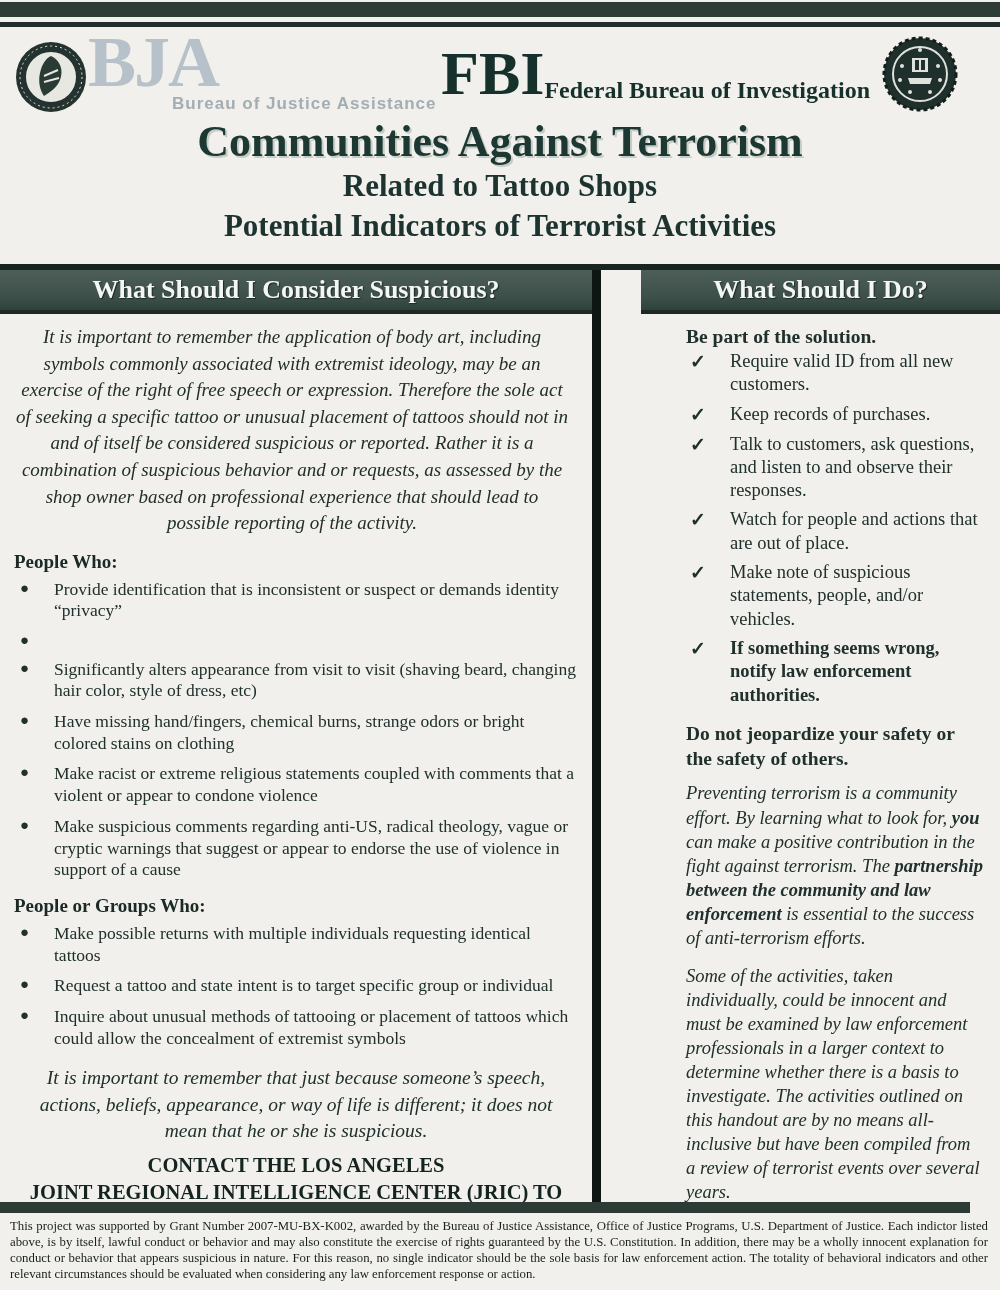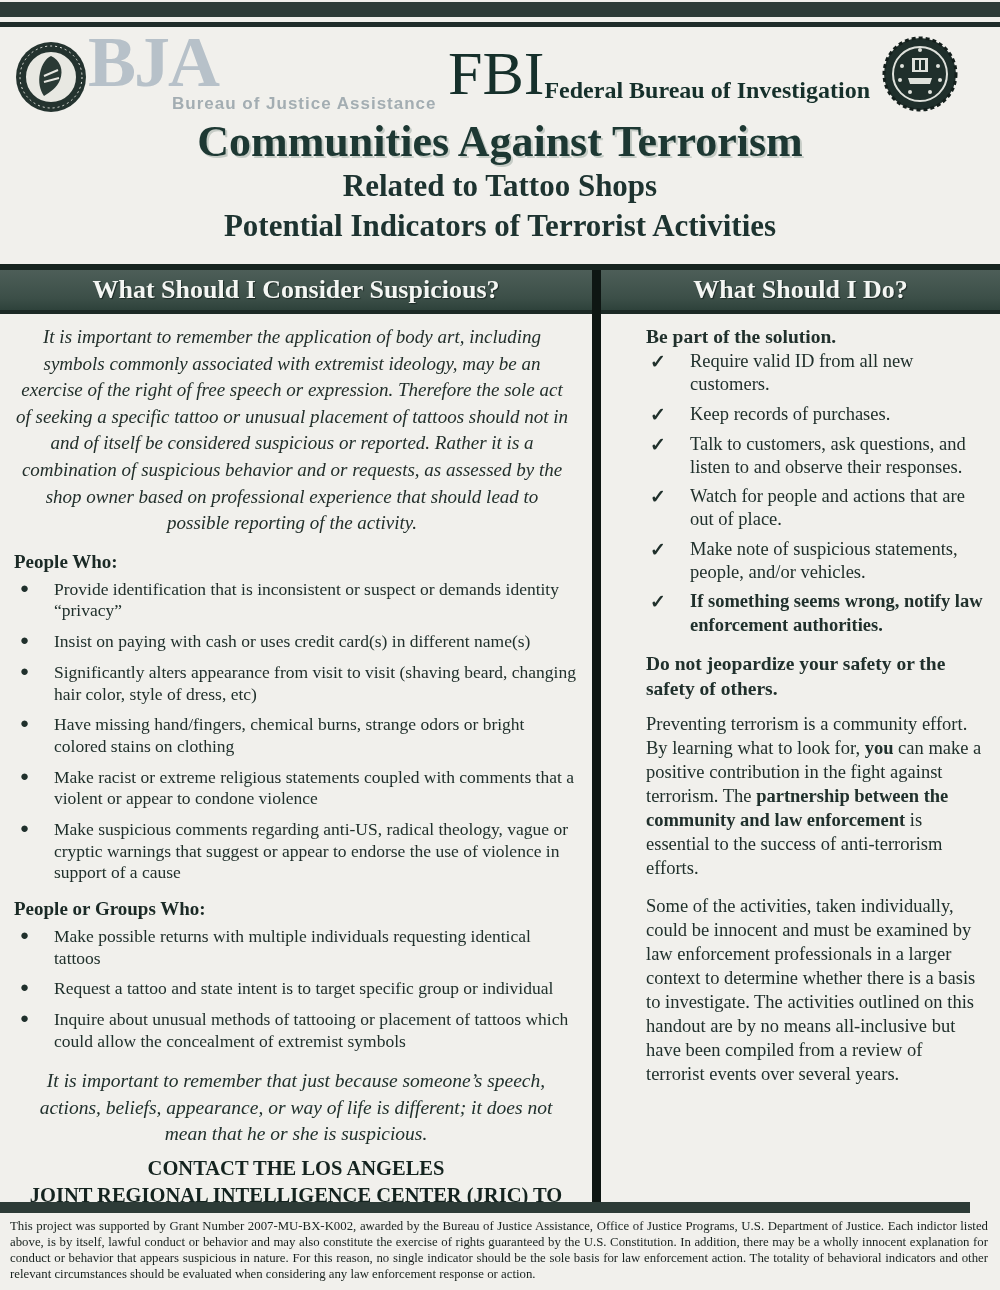--- a/index.html
+++ b/index.html
@@ -23,41 +23,41 @@
     position:absolute;left:88px;top:-8px;
     font-size:72px;font-weight:bold;color:#b7c1c9;
     letter-spacing:-2px;line-height:1;
   }
   .bja-label{
     position:absolute;left:172px;top:60px;
     font-family:"Liberation Sans", sans-serif;
     font-size:17px;font-weight:bold;color:#a3adb2;letter-spacing:1px;
   }
   .fbi-group{position:absolute;right:130px;top:8px;white-space:nowrap;}
-  .fbi-letters{font-size:62px;font-weight:normal;color:#16302b;line-height:1;vertical-align:bottom;}
+  .fbi-letters{font-size:62px;font-weight:bold;color:#16302b;line-height:1;vertical-align:bottom;}
   .fbi-label{font-size:24px;font-weight:bold;color:#16302b;vertical-align:-6px;}
   .fbi-seal{position:absolute;right:42px;top:2px;}
 
   
   .title-block{position:absolute;top:118px;left:0;width:100%;text-align:center;}
   .main-title{
     font-size:44px;font-weight:bold;color:#1d3833;
     text-shadow:2px 2px 0 #c6ccc6;line-height:1.1;
   }
   .sub-title{font-size:31px;font-weight:bold;color:#1d3330;line-height:1.28;}
 
   
   .columns{
     position:absolute;top:264px;left:0;width:100%;height:938px;
     border-top:6px solid #182420;
     display:flex;overflow:hidden;background:#f1f0ec;
   }
   .col-left{width:592px;flex:0 0 592px;}
   .col-divider{flex:0 0 9px;background:#0e1613;}
-  .col-right{flex:1;}
+  .col-right{flex:1;padding-left:40px;}
   .col-header{
     height:40px;
     background:linear-gradient(#4d5e58,#3c4f48 70%,#2e423b);
     border-bottom:4px solid #1c2925;
     color:#f4f6f3;text-align:center;
     font-size:26px;font-weight:bold;line-height:40px;
     text-shadow:1px 1px 1px #1c2925;
   }
   .col-body-left{padding:8px 14px 0 14px;}
   .col-body-right{padding:8px 16px 0 14px;margin-left:31px;}
@@ -76,21 +76,21 @@
   .contact{**;}
   .contact-line{
     text-align:center;font-weight:bold;font-size:20.5px;line-height:1.3;color:#14231f;
   }
 
   .solution-heading{font-size:19.5px;font-weight:bold;margin:4px 0 2px 0;}
   .check-item{display:flex;margin:0 0 6px 0;font-size:18.5px;line-height:1.26;}
   .check-item .check{flex:0 0 40px;padding-left:4px;font-size:19px;font-weight:bold;}
   .check-item.bold-item{font-weight:bold;}
   .safety-heading{font-size:19.5px;font-weight:bold;margin:14px 0 10px 0;line-height:1.3;}
-  .right-para{font-size:18.5px;line-height:1.3;margin:0 0 14px 0;}
+  .right-para{font-size:18.5px;line-height:1.3;margin:0 0 14px 0;font-style:italic;}
   .right-para b{font-weight:bold;}
 
   
   .bottom-bar{position:absolute;top:1202px;left:0;width:97%;height:11px;background:#2d3b37;}
   .footer-text{
     position:absolute;top:1218px;left:10px;width:978px;
     font-size:12.8px;line-height:1.26;color:#17211e;text-align:justify;
   }
 </style>
 </head>
@@ -150,21 +150,20 @@
     <div class="col-body-left">
       <div class="intro">It is important to remember the application of body art, including symbols commonly associated with extremist ideology, may be an exercise of the right of free speech or expression.  Therefore the sole act of seeking a specific tattoo or unusual placement of tattoos should not in and of itself be considered suspicious or reported.  Rather it is a combination of suspicious behavior and or requests, as assessed by the shop owner based on professional experience that should lead to possible reporting of the activity.</div>
       <div class="section-heading">People Who:</div>
       <div>
           <div class="bullet-item">
             <span class="dot">●</span>
             <span>Provide identification that is inconsistent or suspect or demands identity “privacy”</span>
           </div>
           <div class="bullet-item">
             <span class="dot">●</span>
-            <span>Insist on paying with cash or uses credit card(s) in different name(s)</span>
           </div>
           <div class="bullet-item">
             <span class="dot">●</span>
             <span>Significantly alters appearance from visit to visit (shaving beard, changing hair color, style of dress, etc)</span>
           </div>
           <div class="bullet-item">
             <span class="dot">●</span>
             <span>Have missing hand/fingers, chemical burns, strange odors or bright colored stains on clothing</span>
           </div>
           <div class="bullet-item">

